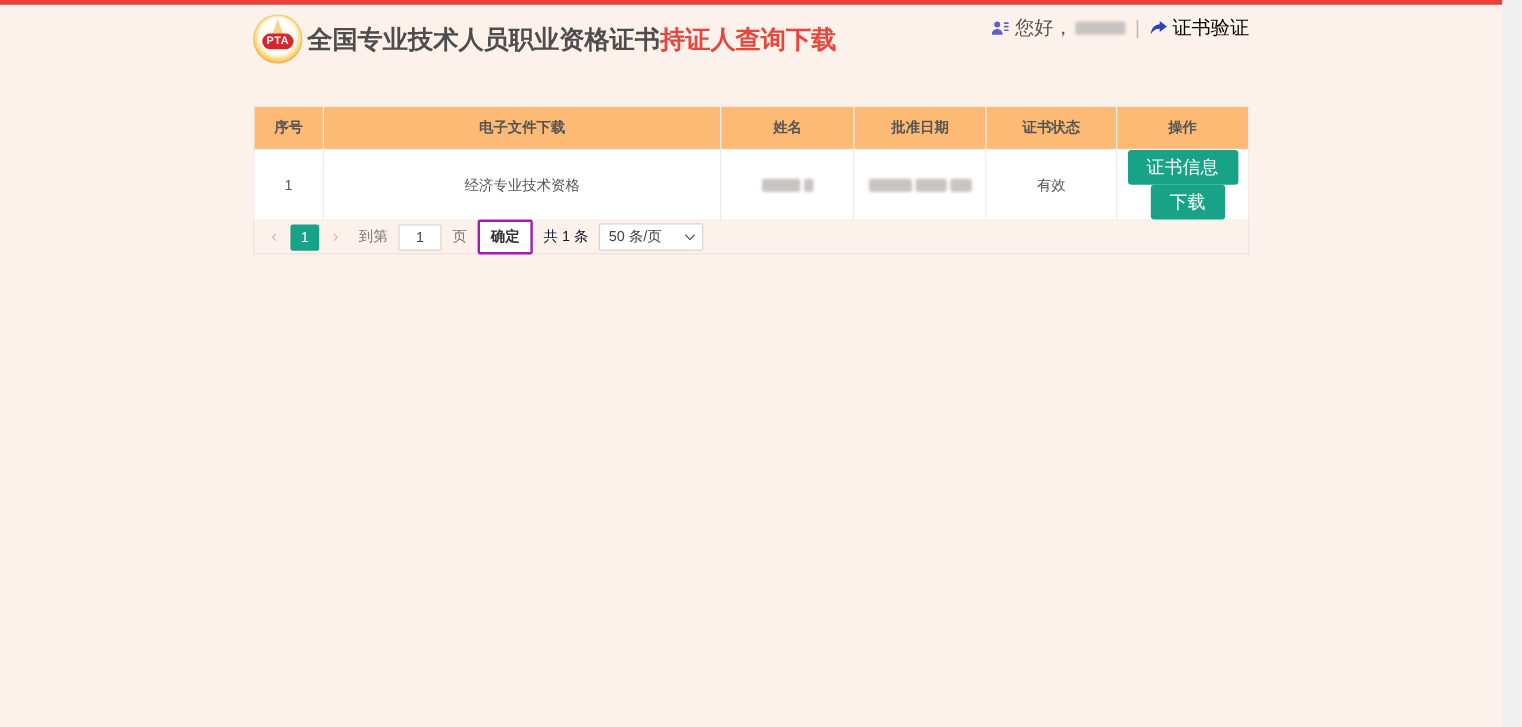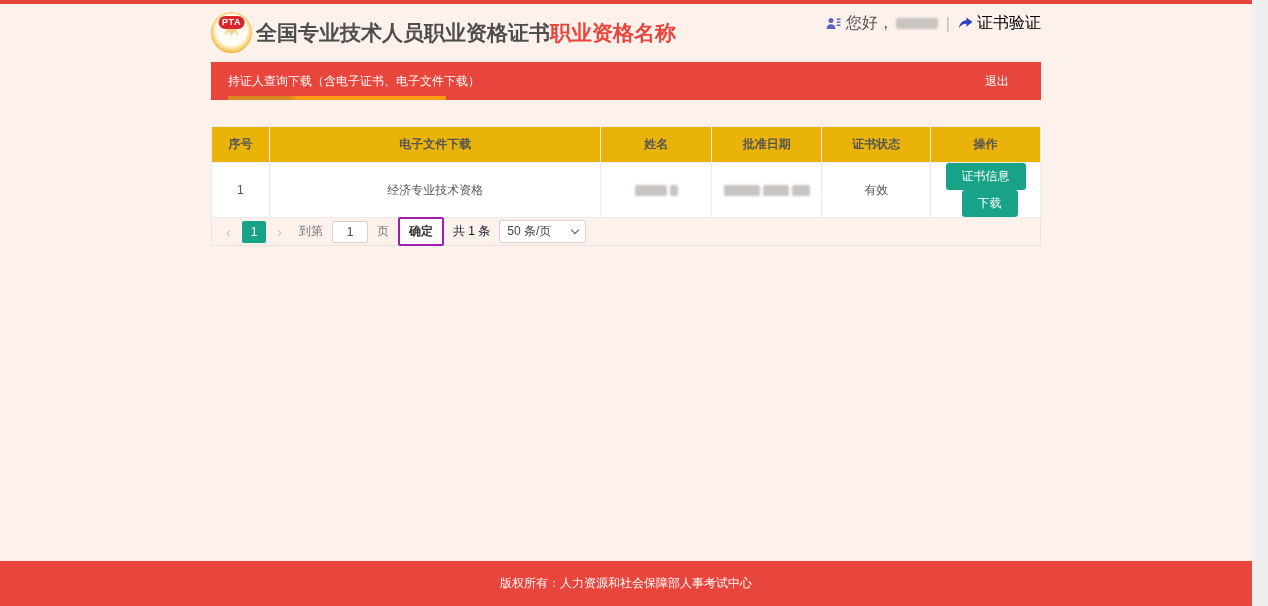--- a/index.html
+++ b/index.html
@@ -15,21 +15,21 @@
   .inner { width:830px; margin:0 auto; position:relative; }
 
   
   .header { height:58px; position:relative; }
   .brand { position:absolute; left:0; top:8px; display:flex; align-items:center; }
   .logo { width:41px; height:41px; border-radius:50%; position:relative; flex:0 0 41px; margin-right:4px;
     background:radial-gradient(circle at 50% 45%, #fffdf4 0 50%, #fde9b4 56%, #f7ba42 74%, #ef9c2d 100%);
     box-shadow:0 0 0 1px rgba(240,160,50,.35) inset; }
   .logo-flame { position:absolute; left:50%; top:4px; transform:translateX(-50%); width:18px; height:20px;
     background:#f6c06a; opacity:.75; clip-path:polygon(50% 0, 10% 100%, 35% 78%, 50% 100%, 65% 78%, 90% 100%); }
-  .logo-pta { position:absolute; left:50%; bottom:24px; transform:translateX(-50%);
+  .logo-pta { position:absolute; left:50%; bottom:12px; transform:translateX(-50%);
     background:#d8262c; color:#fff; font-size:9px; font-weight:bold; line-height:11px;
     padding:1px 4px; border-radius:7px; letter-spacing:.5px; }
   .title { font-size:21px; font-weight:bold; color:#4d4d4d; white-space:nowrap; }
   .title .accent { color:#e8453c; }
 
   .userbar { position:absolute; right:0; top:9px; display:flex; align-items:center; font-size:16px; color:#555; }
   .userbar svg { display:block; }
   .user-icon { margin-right:5px; }
   .greeting { margin-right:2px; }
   .mask { background:#c8c4c2; border-radius:2px; filter:blur(1.3px); display:inline-block; height:11px; }
@@ -41,25 +41,25 @@
   
   .nav { height:38px; background:#e8453c; position:relative; display:flex; align-items:center; }
   .nav-tab { color:#fff; font-size:12px; margin-left:17px; cursor:pointer; }
   .nav-underline { position:absolute; left:17px; bottom:0; width:218px; height:4px;
     background:linear-gradient(90deg,#d9871f 0 28%,#fb9b13 32% 100%); }
   .logout { position:absolute; right:32px; top:50%; transform:translateY(-50%);
     color:#fff; font-size:12px; cursor:pointer; }
 
   
   table { width:830px; border-collapse:collapse; margin-top:26px; background:#fff; }
-  th { background:#eab308; height:36px; font-size:12px; color:#555; font-weight:bold;
+  th { background:#fdba74; height:36px; font-size:12px; color:#555; font-weight:bold;
     border:1px solid #ececec; text-align:center; }
   td { height:38px; font-size:12px; color:#555; text-align:center; border:1px solid #ececec; background:#fff; }
   .mask-group { display:inline-flex; gap:3px; vertical-align:middle; }
-  .btn-teal { background:#18a287; color:#fff; font-size:12px; border:none; border-radius:3px;
+  .btn-teal { background:#18a287; color:#fff; font-size:15px; border:none; border-radius:3px;
     padding:5px 16px; cursor:pointer; font-family:inherit; }
   .btn-teal + .btn-teal { margin-left:8px; }
 
   
   .pagination { width:830px; border:1px solid #eae3df; border-top:none; height:28px;
     display:flex; align-items:center; padding-left:12px; font-size:12px; color:#777; gap:9px; }
   .pg-chev { color:#c7c1be; font-size:15px; line-height:1; cursor:pointer; padding:0 2px; }
   .pg-current { width:24px; height:22px; background:#18a287; color:#fff; display:flex;
     align-items:center; justify-content:center; border-radius:2px; font-size:12px; cursor:pointer; }
   .pg-goto-label { margin-left:6px; }
@@ -84,21 +84,21 @@
   <div class="topstrip"></div>
 
   <div class="inner">
 
     <div class="header">
       <div class="brand">
         <div class="logo">
           <span class="logo-flame"></span>
           <span class="logo-pta">PTA</span>
         </div>
-        <div class="title"><span>全国专业技术人员职业资格证书</span><span class="accent">职业资格名称</span></div>
+        <div class="title"><span>全国专业技术人员职业资格证书</span><span class="accent">持证人查询下载</span></div>
       </div>
 
       <div class="userbar">
         <span class="user-icon">
           <svg width="15" height="13" viewBox="0 0 15 13" fill="#5b63c0">
             <circle cx="5" cy="3.4" r="2.5"></circle>
             <path d="M0.5 12c0-3 2-4.8 4.5-4.8S9.5 9 9.5 12z"></path>
             <rect x="10.6" y="1.5" width="4" height="1.4" rx="0.6"></rect>
             <rect x="10.6" y="4.5" width="4" height="1.4" rx="0.6"></rect>
             <rect x="10.6" y="7.5" width="4" height="1.4" rx="0.6"></rect>
@@ -109,25 +109,20 @@
         <span class="sep">|</span>
         <span class="share-icon">
           <svg width="15" height="13" viewBox="0 0 16 14" fill="#2e41bd">
             <path d="M9 0.5 L15.5 5.5 L9 10.5 V7.4 C5.2 7.4 2.6 9 1 12.5 C1.2 7.4 4.3 3.9 9 3.5 Z"></path>
           </svg>
         </span>
         <a class="verify">证书验证</a>
       </div>
     </div>
 
-    <div class="nav">
-      <span class="nav-tab">持证人查询下载（含电子证书、电子文件下载）</span>
-      <span class="nav-underline"></span>
-      <span class="logout">退出</span>
-    </div>
 
     <table>
       <colgroup>
         <col style="width:58px">
           <col style="width:332px">
           <col style="width:111px">
         <col style="width:110px">
           <col style="width:109px">
           <col style="width:110px">
       </colgroup>
@@ -176,18 +171,15 @@
       <span>页</span>
       <button class="pg-confirm">确定</button>
       <span class="pg-total">共 1 条</span>
       <span class="pg-select">
         <span>50 条/页</span>
         <span class="pg-caret"></span>
       </span>
     </div>
   </div>
 
-  <div class="footer">
-    <span>版权所有：人力资源和社会保障部人事考试中心</span>
-  </div>
 </div>
 
 <div class="scroll-track"></div>
 
 </body></html>

